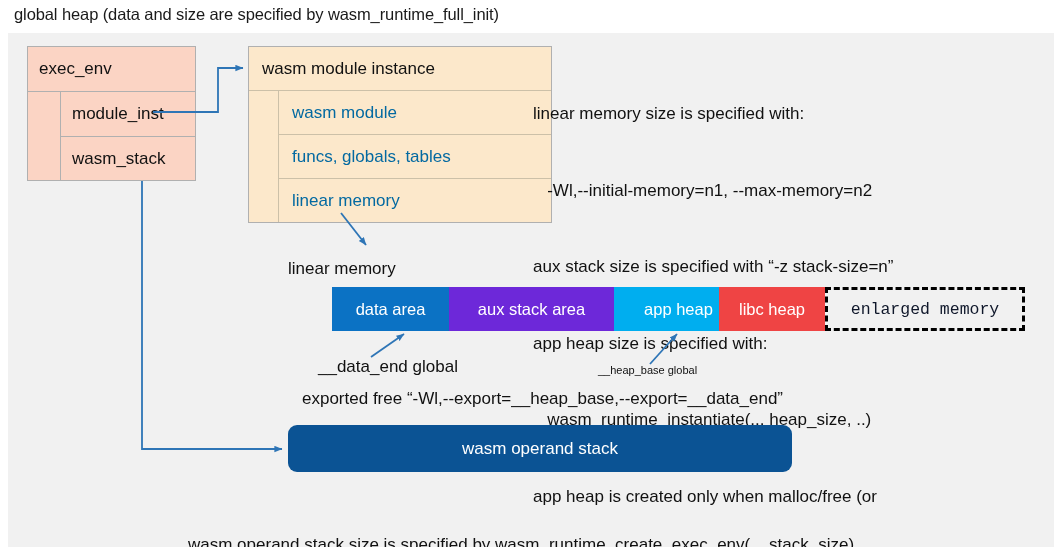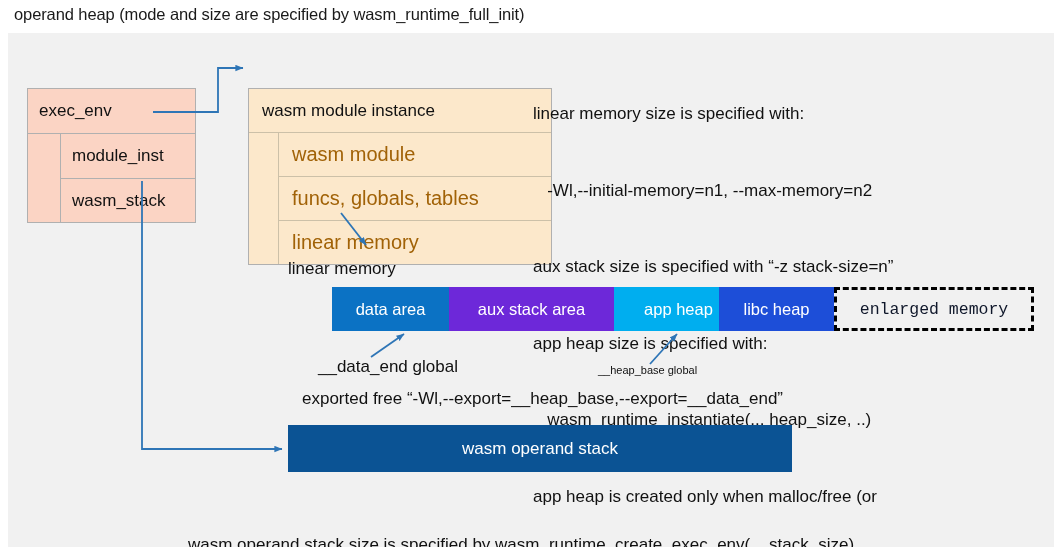--- a/index.html
+++ b/index.html
@@ -35,21 +35,20 @@
     color: #1a1a1a;
     white-space: nowrap;
     letter-spacing: -0.1px;
   }
 
   
   .box {
     position: absolute;
     box-sizing: border-box;
     border: 1px solid #b0b0b0;
-    margin-top: 42px;
   }
   .exec-env {
     left: 27px; top: 46px; width: 169px; height: 135px;
     background: #fbd4c4;
   }
   .exec-env-title {
     position: absolute;
     left: 0; top: 0; right: 0; height: 45px;
     box-sizing: border-box;
     border-bottom: 1px solid #b0b0b0;
@@ -92,21 +91,21 @@
     left: 0; top: 44px; width: 30px; bottom: 0;
     box-sizing: border-box;
     border-right: 1px solid #ccc0a8;
   }
   .mod-inst-row {
     position: absolute;
     left: 30px; right: 0; height: 44px;
     box-sizing: border-box;
     display: flex; align-items: center;
     padding-left: 13px;
-    font-size: 20px; color: #a16207;
+    font-size: 17px; color: #0369a1;
   }
   .mod-inst-row.m1 { top: 44px;  border-bottom: 1px solid #ccc0a8; }
   .mod-inst-row.m2 { top: 88px;  border-bottom: 1px solid #ccc0a8; }
   .mod-inst-row.m3 { top: 132px; height: 43px; }
 
   
   .info-block {
     position: absolute;
     left: 533px; top: 50px;
     width: 500px;
@@ -169,20 +168,21 @@
   .op-stack {
     position: absolute;
     left: 288px; top: 425px;
     width: 504px; height: 47px;
     background: #0b5394;
     display: flex;
     align-items: center;
     justify-content: center;
     color: #ffffff;
     font-size: 17px;
+    border-radius: 9px;
   }
   .op-note {
     position: absolute;
     left: 188px; top: 482px;
     font-size: 17px;
     line-height: 25px;
     color: #111;
     white-space: pre;
   }
 
@@ -191,21 +191,21 @@
     left: 0; top: 0;
     width: 1054px; height: 547px;
     pointer-events: none;
   }
 </style>
 </head>
 <body>
 
 <div id="canvas">
 
-  <div class="title">operand heap (mode and size are specified by wasm_runtime_full_init)</div>
+  <div class="title">global heap (data and size are specified by wasm_runtime_full_init)</div>
 
   <div class="panel"></div>
 
   <div class="box exec-env">
     <div class="exec-env-title">exec_env</div>
     <div class="exec-env-indent"></div>
     <div class="exec-env-row r1">module_inst</div>
     <div class="exec-env-row r2">wasm_stack</div>
   </div>
 
@@ -226,21 +226,21 @@
     <div class="info-line">app heap is created only when malloc/free (or</div>
     
   </div>
 
   <div class="lm-caption">linear memory</div>
 
   <div class="mem-bar">
     <div class="seg" style="width: 117px; background: rgb(11, 114, 196); color: rgb(255, 255, 255); margin-left: 44px;">data area</div>
     <div class="seg" style="width: 165px; background: #6d28d9; color: rgb(255, 255, 255);">aux stack area</div>
     <div class="seg" style="width: 105px; background: rgb(0, 174, 239); color: rgb(255, 255, 255); padding-left: 24px;">app heap</div>
-    <div class="seg" style="width: 115px; background: #1d4ed8; color: rgb(255, 255, 255);">libc heap</div>
+    <div class="seg" style="width: 106px; background: #ef4444; color: rgb(255, 255, 255);">libc heap</div>
     <div class="seg enlarged" style="width: 200px; color: #0f172a; font-family: Liberation Mono, monospace;">enlarged memory</div>
   </div>
 
   <div class="lbl-data-end">__data_end global</div>
   <div class="lbl-heap-base">__heap_base global</div>
   <div class="lbl-exported">exported free “-Wl,--export=__heap_base,--export=__data_end”</div>
 
   <div class="op-stack">wasm operand stack</div>
   <div class="op-note">
     <div>wasm operand stack size is specified by wasm_runtime_create_exec_env(.., stack_size)</div>

